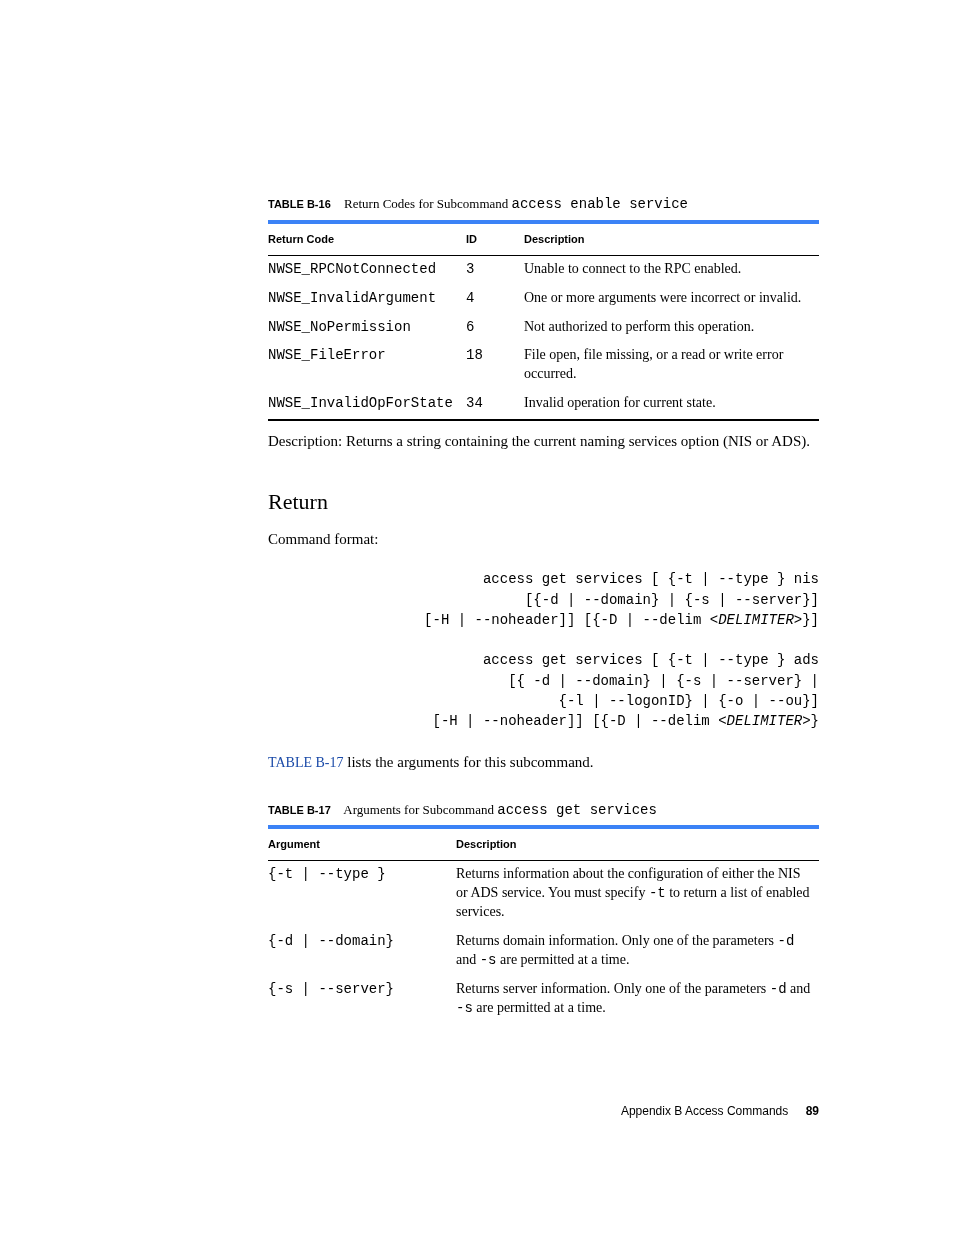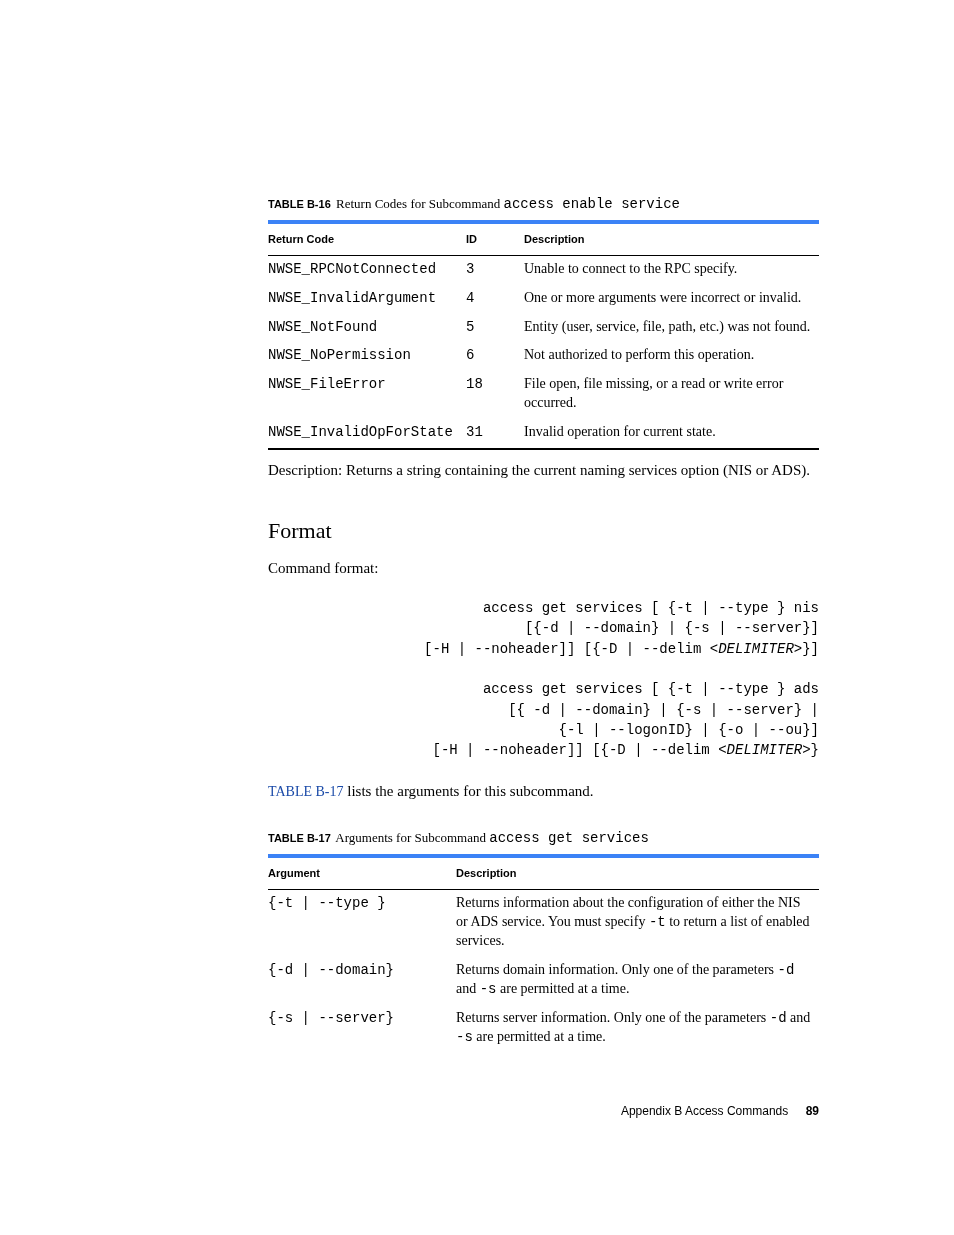--- a/index.html
+++ b/index.html
@@ -23,21 +23,21 @@
     font-size: 14px;
   }
   .table-caption {
     font-size: 13px;
     margin: 0 0 6px 0;
   }
   .table-caption .label {
     font-family: Arial, Helvetica, sans-serif;
     font-weight: bold;
     font-size: 11px;
-    margin-right: 2px;
+    margin-right: 10px;
   }
   table.data {
     border-collapse: collapse;
     width: 100%;
     border-top: 4px solid #3b82f6;
     border-bottom: 2px solid #000;
     font-size: 14px;
   }
   table.data th {
     font-family: Arial, Helvetica, sans-serif;
@@ -108,53 +108,48 @@
       <tr>
         <th class="col-code">Return Code</th>
         <th class="col-id">ID</th>
         <th>Description</th>
       </tr>
     </thead>
     <tbody>
       <tr>
         <td class="mono">NWSE_RPCNotConnected</td>
         <td class="mono">3</td>
-        <td>Unable to connect to the RPC specify.</td>
+        <td>Unable to connect to the RPC enabled.</td>
       </tr>
       <tr>
         <td class="mono">NWSE_InvalidArgument</td>
         <td class="mono">4</td>
         <td>One or more arguments were incorrect or invalid.</td>
       </tr>
       <tr>
-        <td class="mono">NWSE_NotFound</td>
-        <td class="mono">5</td>
-        <td>Entity (user, service, file, path, etc.) was not found.</td>
-      </tr>
-      <tr>
         <td class="mono">NWSE_NoPermission</td>
         <td class="mono">6</td>
         <td>Not authorized to perform this operation.</td>
       </tr>
       <tr>
         <td class="mono">NWSE_FileError</td>
         <td class="mono">18</td>
         <td>File open, file missing, or a read or write error occurred.</td>
       </tr>
       <tr>
         <td class="mono">NWSE_InvalidOpForState</td>
-        <td class="mono">31</td>
+        <td class="mono">34</td>
         <td>Invalid operation for current state.</td>
       </tr>
     </tbody>
   </table>
 
   <p class="body">Description: Returns a string containing the current naming services option (NIS or ADS).</p>
 
-  <h2 class="sub">Format</h2>
+  <h2 class="sub">Return</h2>
   <p class="body" style="margin-bottom:20px;">Command format:</p>
 
   <pre class="cmd"><span>access get services [ {-t | --type } nis</span>
 <span>[{-d | --domain} | {-s | --server}]</span>
 <span>[-H | --noheader]] [{-D | --delim </span><span class="ital">&lt;DELIMITER&gt;</span><span>}]</span>
 
 <span>access get services [ {-t | --type } ads</span>
 <span>[{ -d | --domain} | {-s | --server} |</span>
 <span>{-l | --logonID} | {-o | --ou}]</span>
 <span>[-H | --noheader]] [{-D | --delim </span><span class="ital">&lt;DELIMITER&gt;</span><span>}</span></pre>

